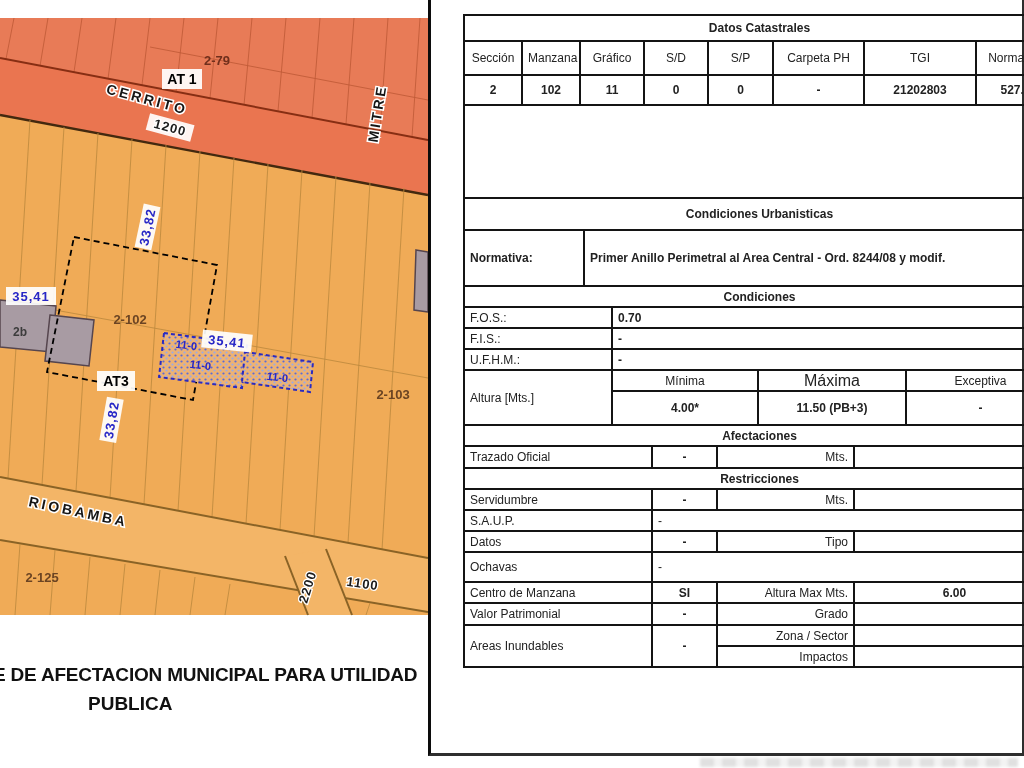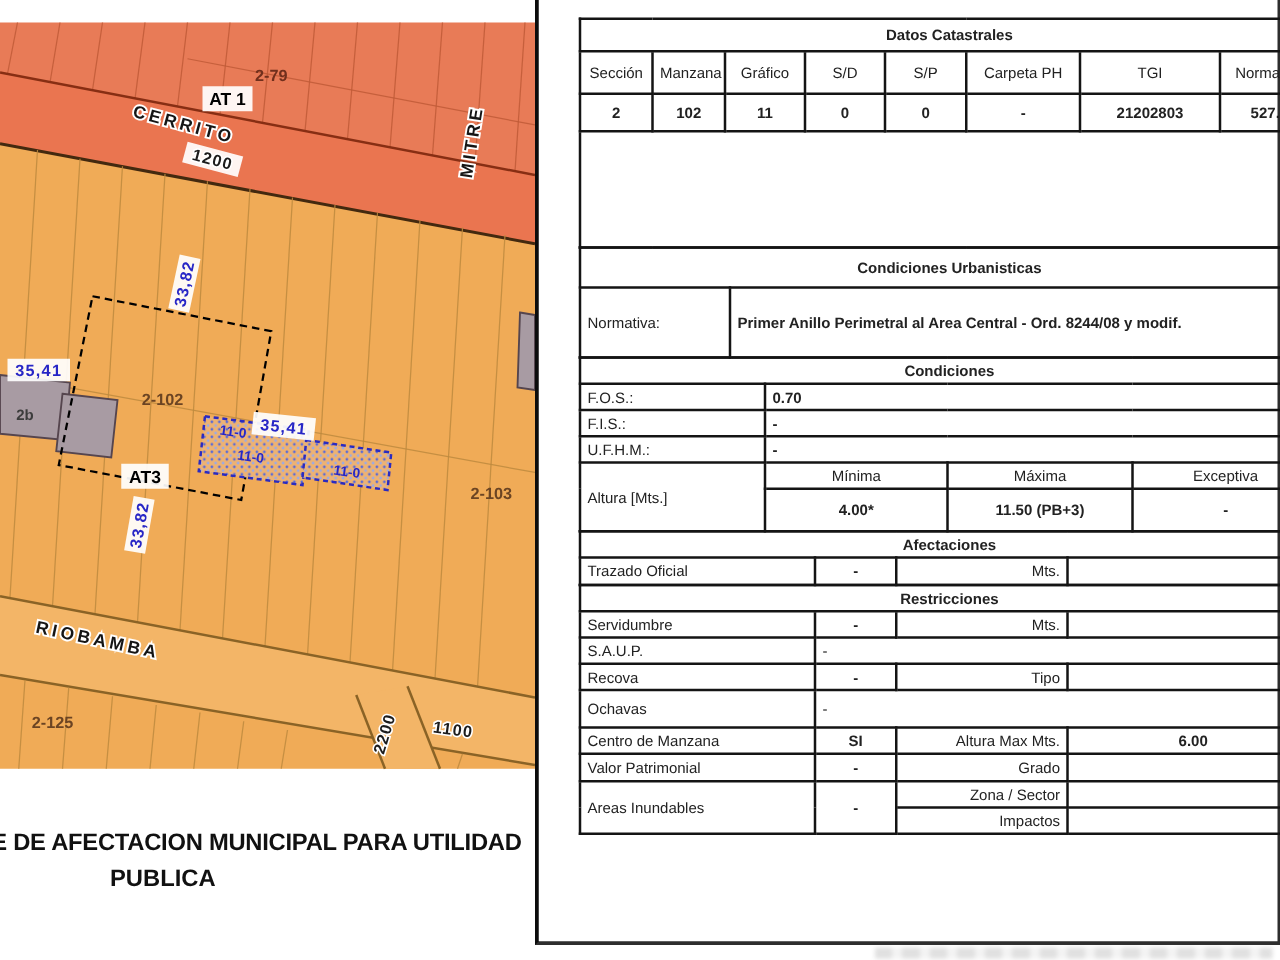--- a/index.html
+++ b/index.html
@@ -40,21 +40,21 @@
   #panel table{border-collapse:collapse;table-layout:fixed;width:100%;margin-top:-2px;margin-left:32px;}
   #panel table.first{margin-top:14px;}
   #panel td{border:2px solid #141414;font-size:12px;color:#222;padding:0 5px;
             overflow:hidden;vertical-align:middle;}
   td.sect{font-weight:700;color:#000;text-align:center;font-size:12.5px;}
   td.hdr{color:#333;text-align:center;font-size:11.5px;}
   td.val{font-weight:700;color:#000;text-align:center;font-size:12.5px;}
   td.lbl{text-align:left;}
   td.right{text-align:right;}
   td.bval{font-weight:700;color:#000;text-align:left;font-size:12.5px;}
-  td.top{vertical-align:top;padding-top:3px;}
+  td.top{vertical-align:top;padding-top:3px;font-weight:bold;}
 
   #watermark{position:absolute;left:700px;top:758px;width:318px;height:9px;opacity:.30;
     background:repeating-linear-gradient(90deg,#9a9a9a 0 14px,#d8d8d8 14px 22px);
     filter:blur(1.5px);}
 </style>
 </head>
 <body>
 
 <div id="stage">
 
@@ -286,21 +286,21 @@
         <td class="lbl">F.I.S.:</td>
         <td class="bval" colspan="3">-</td>
       </tr>
       <tr style="height:21px">
         <td class="lbl">U.F.H.M.:</td>
         <td class="bval" colspan="3">-</td>
       </tr>
       <tr style="height:21px">
         <td class="lbl" rowspan="2">Altura [Mts.]</td>
         <td class="hdr" style="font-size:12px">Mínima</td>
-        <td class="hdr" style="font-size:12px">Máxima</td>
+        <td class="hdr" style="font-size:16px">Máxima</td>
         <td class="hdr" style="font-size:12px">Exceptiva</td>
       </tr>
       <tr style="height:34px">
         <td class="val">4.00*</td>
         <td class="val">11.50 (PB+3)</td>
         <td class="val">-</td>
       </tr>
     </tbody>
       </table>
 
@@ -339,21 +339,21 @@
         <td class="lbl">Servidumbre</td>
         <td class="val">-</td>
         <td class="right">Mts.</td>
         <td></td>
       </tr>
       <tr style="height:21px">
         <td class="lbl">S.A.U.P.</td>
         <td class="lbl" colspan="3">-</td>
       </tr>
       <tr style="height:21px">
-        <td class="lbl">Recova</td>
+        <td class="lbl">Datos</td>
         <td class="val">-</td>
         <td class="right">Tipo</td>
         <td></td>
       </tr>
       <tr style="height:30px">
         <td class="lbl">Ochavas</td>
         <td class="lbl" colspan="3">-</td>
       </tr>
       <tr style="height:21px">
         <td class="lbl">Centro de Manzana</td>

